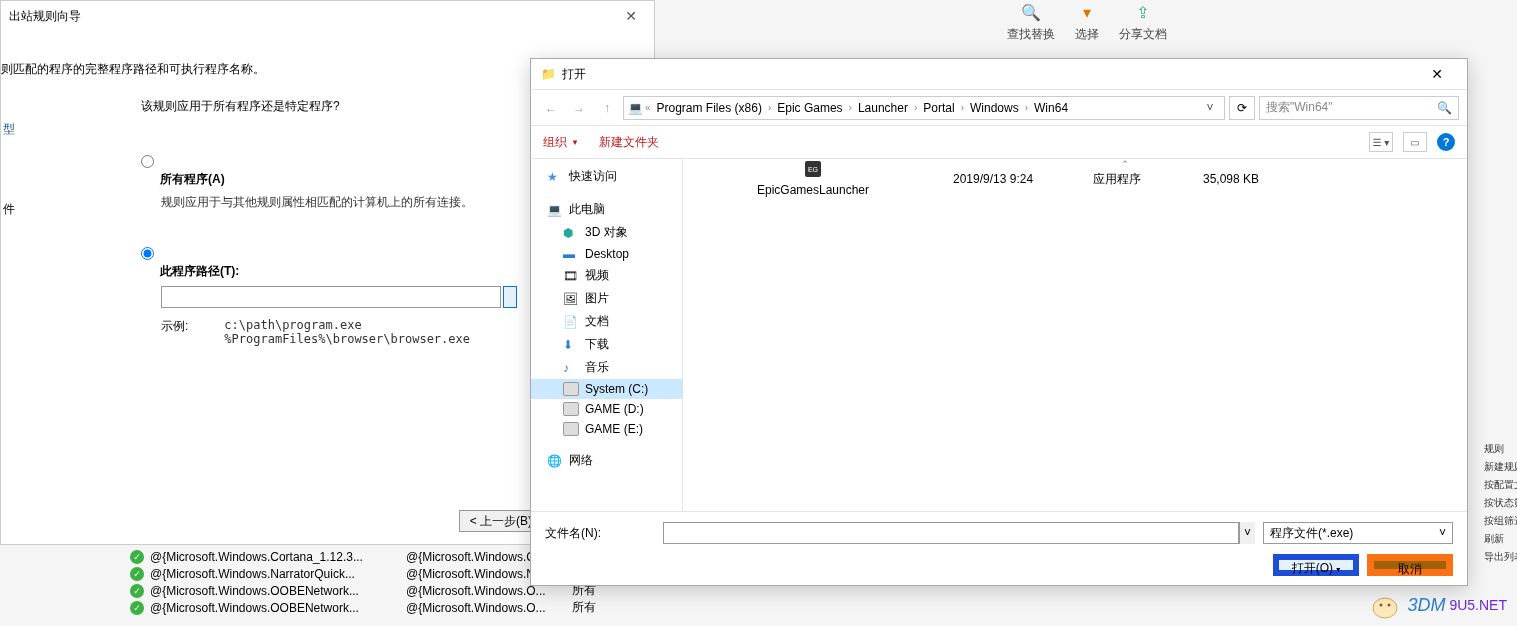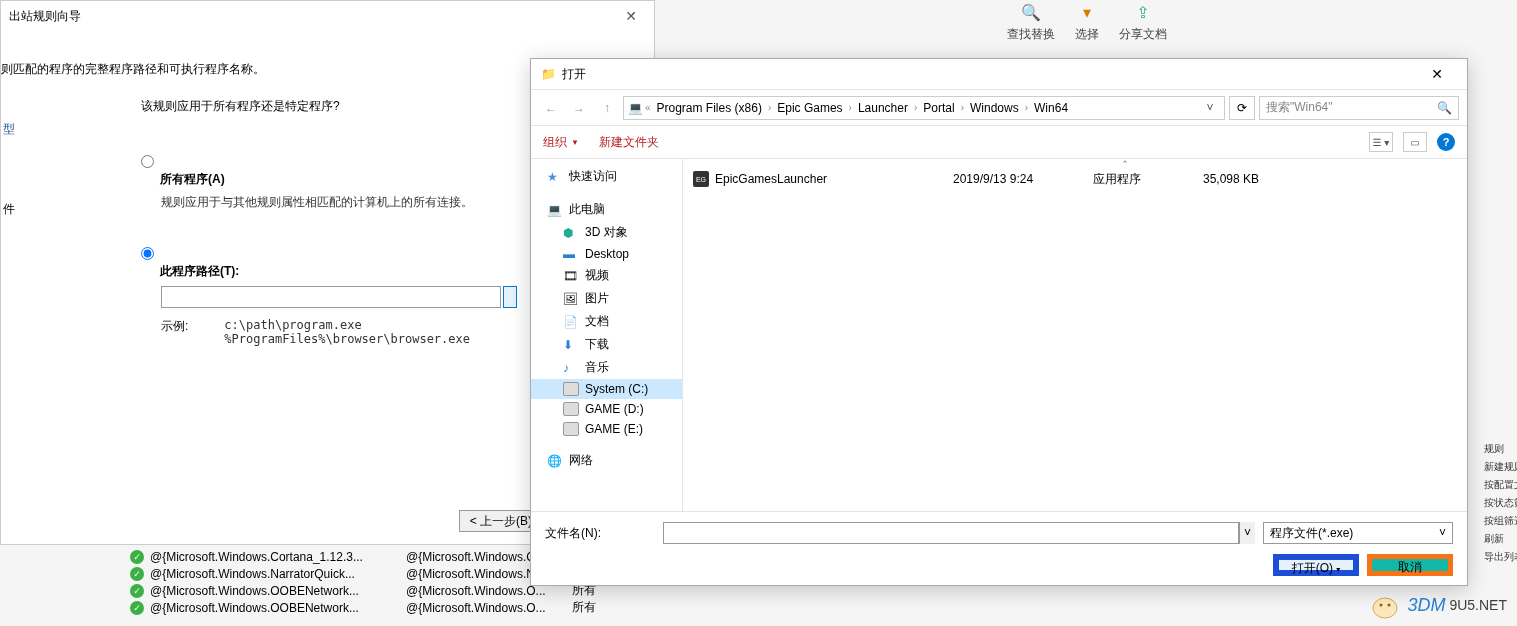--- a/index.html
+++ b/index.html
@@ -56,31 +56,31 @@
 .tree-icon.pc { color: #4a90d9; }
 .tree-icon.disk { background: #ddd; border: 1px solid #999; border-radius: 2px; }
 .fd-list { flex: 1; }
 .list-header { display: flex; height: 26px; border-bottom: 1px solid #e5e5e5; align-items: center; }
 .col { padding: 0 10px; }
 .col-name { width: 260px; }
 .col-date { width: 140px; }
 .col-type { width: 110px; }
 .col-size { width: 100px; }
 .list-row { display: flex; height: 24px; align-items: center; }
-.list-row .col-name { display: flex; align-items: center; gap: 6px; }
+.list-row .col-name { display: flex; align-items: center; gap: 6px; flex-direction: column; }
 .file-icon { width: 16px; height: 16px; background: #333; color: #fff; font-size: 7px; display:flex; align-items:center; justify-content:center; border-radius: 2px; }
 .mascot { position: absolute; left: 705px; top: 280px; width: 100px; height: 80px; }
 .fd-bottom { border-top: 1px solid #e5e5e5; padding: 10px 14px; display: flex; flex-direction: column; gap: 10px; }
 .filename-row { display: flex; align-items: center; gap: 8px; }
 .filename-label { width: 110px; }
 .filename-input { flex: 1; height: 22px; border: 1px solid #999; padding: 0 4px; }
 .filename-combo { width: 16px; border-left: 1px solid #999; height: 22px; display:flex; align-items:center; justify-content:center; background:#f0f0f0; }
 .filetype-select { width: 190px; height: 22px; border: 1px solid #999; display: flex; align-items: center; padding: 0 6px; justify-content: space-between; }
 .fd-buttons { display: flex; justify-content: flex-end; gap: 8px; }
-.fd-btn { min-width: 86px; height: 22px; border: 5px solid #f97316; background: #14b8a6; }
+.fd-btn { min-width: 86px; height: 22px; border: 7px solid #f97316; background: #a16207; }
 .fd-btn.primary { border: 6px solid #1d4ed8; background: #e5f1fb; }
 
 
 .back-toolbar { position: absolute; right: 350px; top: 0; display: flex; gap: 20px; }
 .back-tb-item { display: flex; flex-direction: column; align-items: center; gap: 2px; color: #444; font-size: 11px; }
 .back-tb-icon { width: 24px; height: 24px; display:flex; align-items:center; justify-content:center; font-size: 16px; }
 
 
 .fw-list { position: absolute; left: 130px; top: 548px; }
 .fw-row { display: flex; align-items: center; gap: 6px; height: 17px; font-size: 11px; }
@@ -88,21 +88,21 @@
 .fw-col1 { width: 250px; overflow: hidden; white-space: nowrap; text-overflow: ellipsis; }
 .fw-col2 { width: 160px; overflow: hidden; white-space: nowrap; text-overflow: ellipsis; }
 
 
 .right-panel { position: absolute; right: 3px; top: 440px; width: 30px; }
 .rp-item { font-size: 10px; color: #333; padding: 2px 0; white-space: nowrap; }
 
 
 .watermark { position: absolute; right: 10px; bottom: 6px; display:flex; align-items:center; gap:4px; font-weight:normal; }
 .wm-3dm { color: #2a7fd4; font-size: 18px; font-style: italic; }
-.wm-9u5 { color: #404040; font-size: 14px; }
+.wm-9u5 { color: #6d28d9; font-size: 14px; }
 .wm-mascot { width: 36px; height: 30px; }
 
 svg.mascot-svg { width: 100%; height: 100%; }
 </style>
 </head>
 <body>
 
 <div class="back-toolbar">
   <div class="back-tb-item">
     <div class="back-tb-icon">🔍</div>

